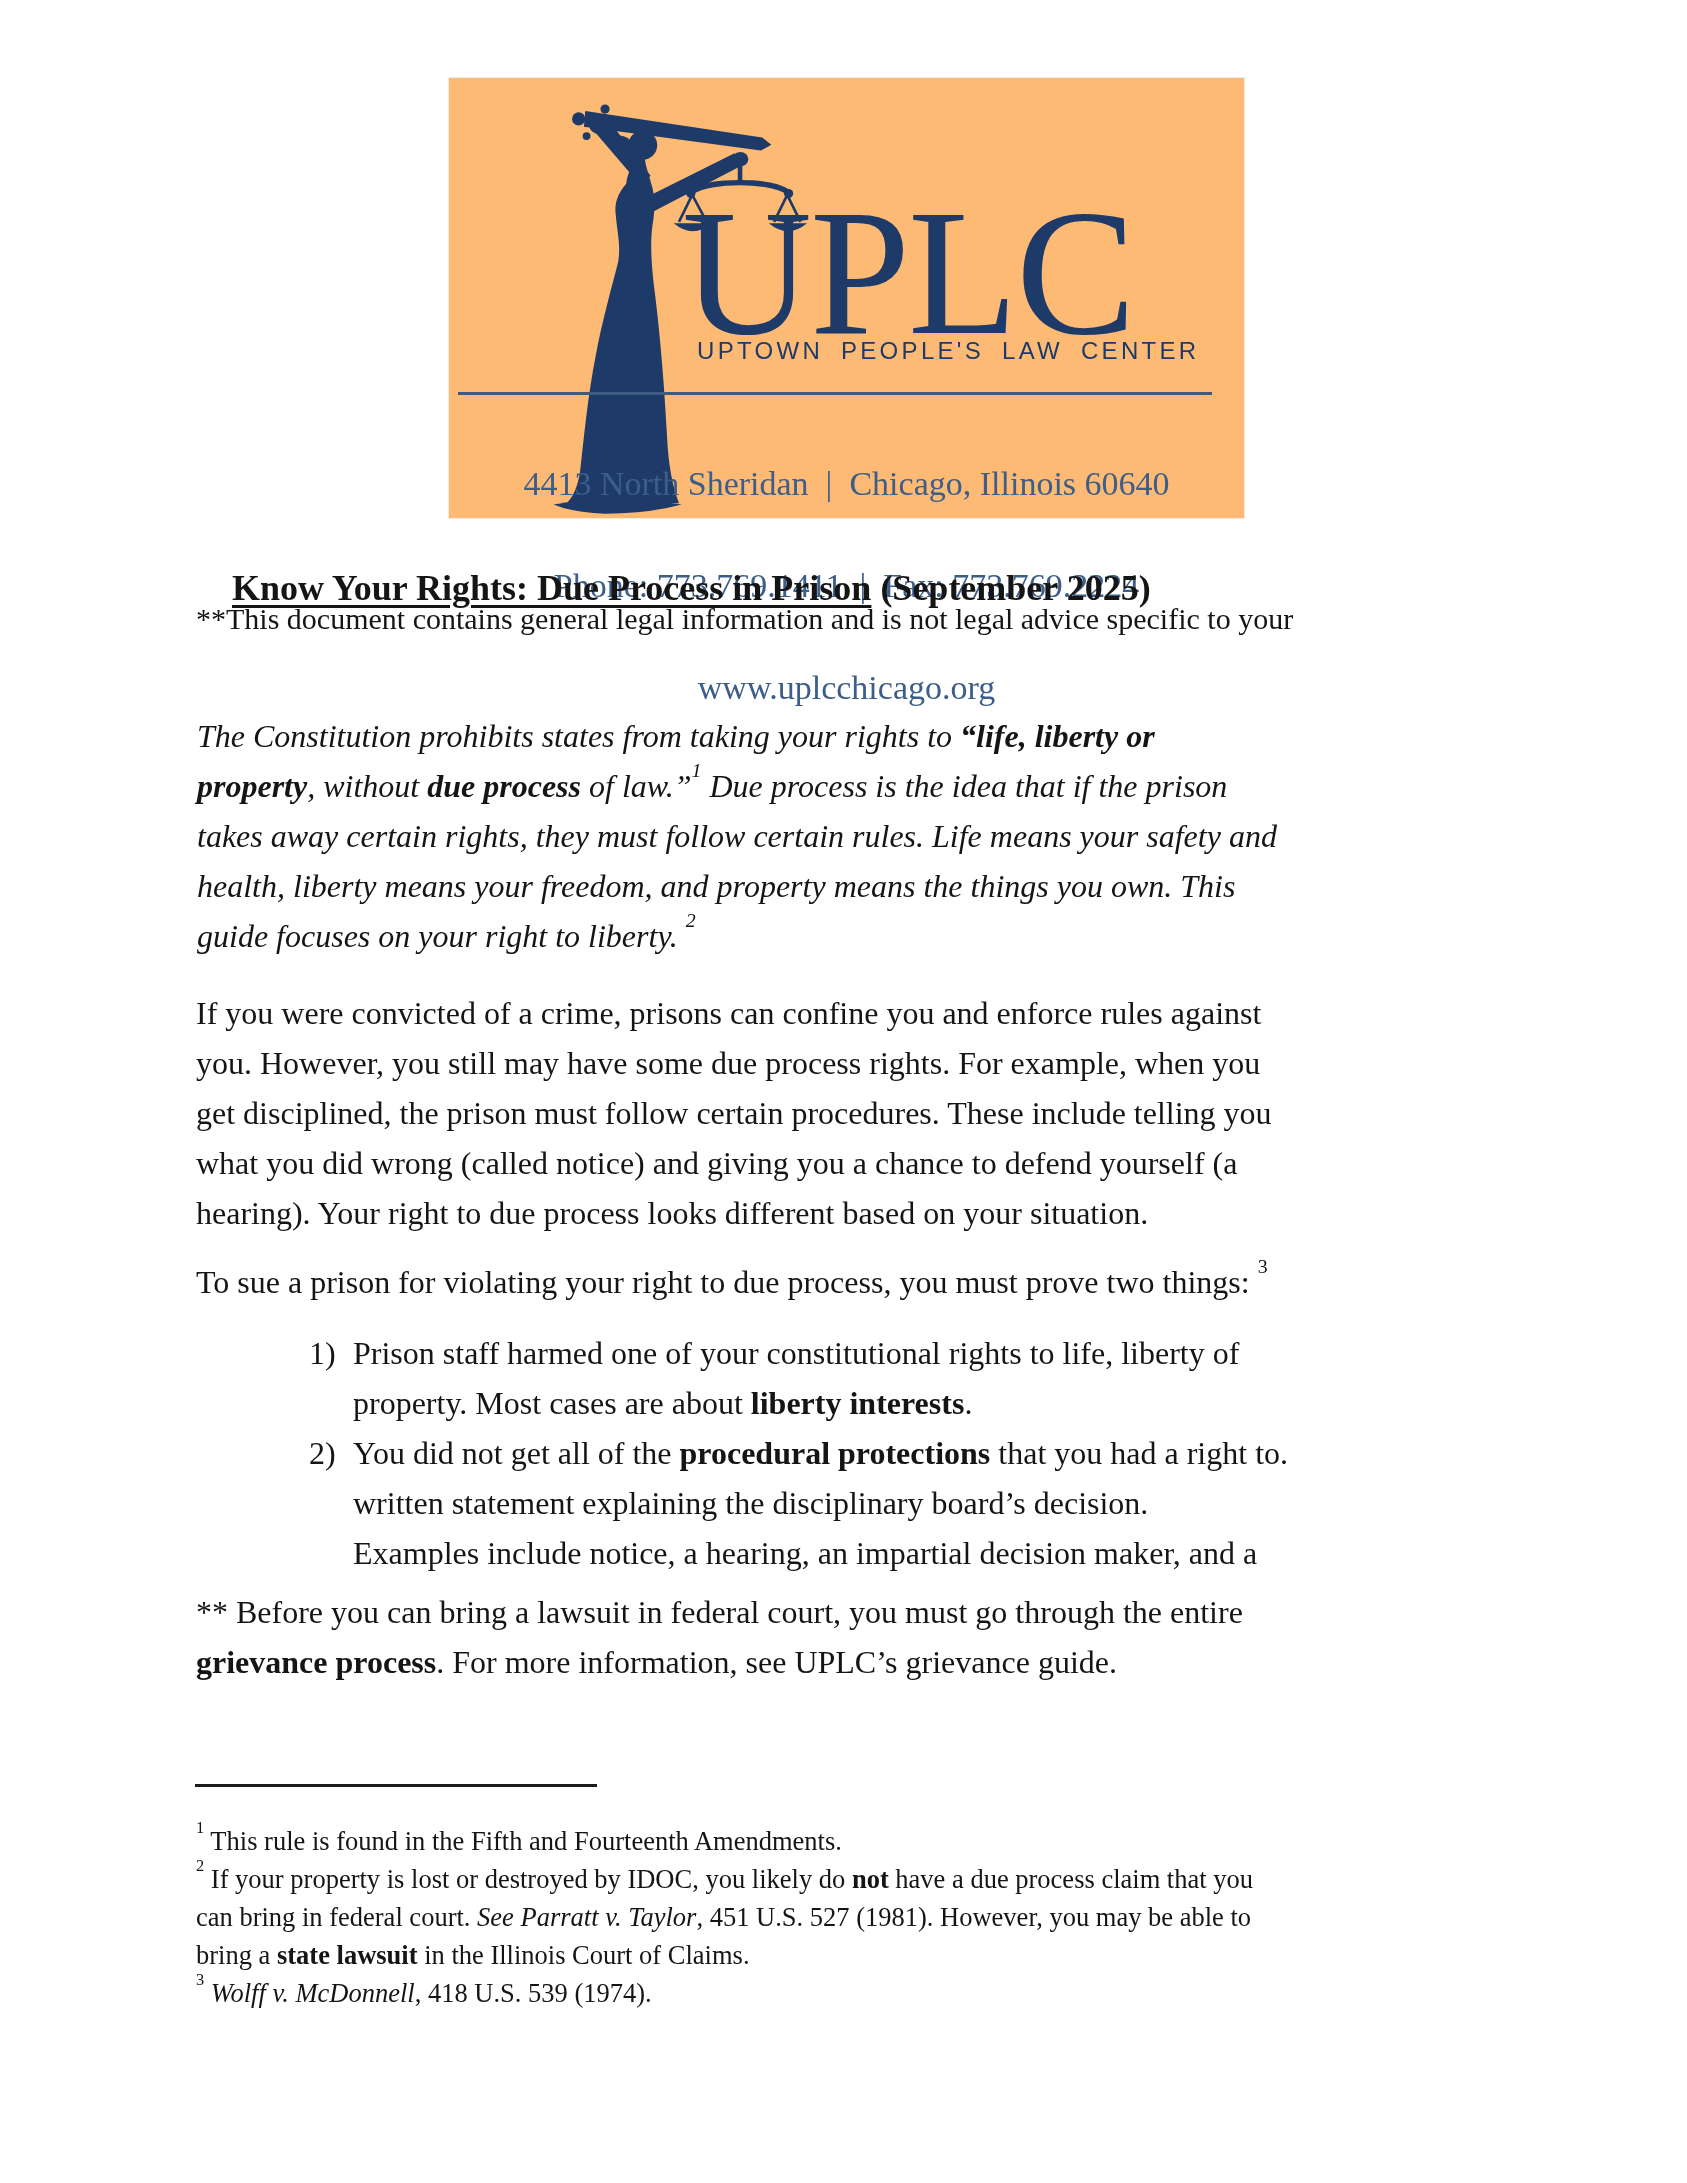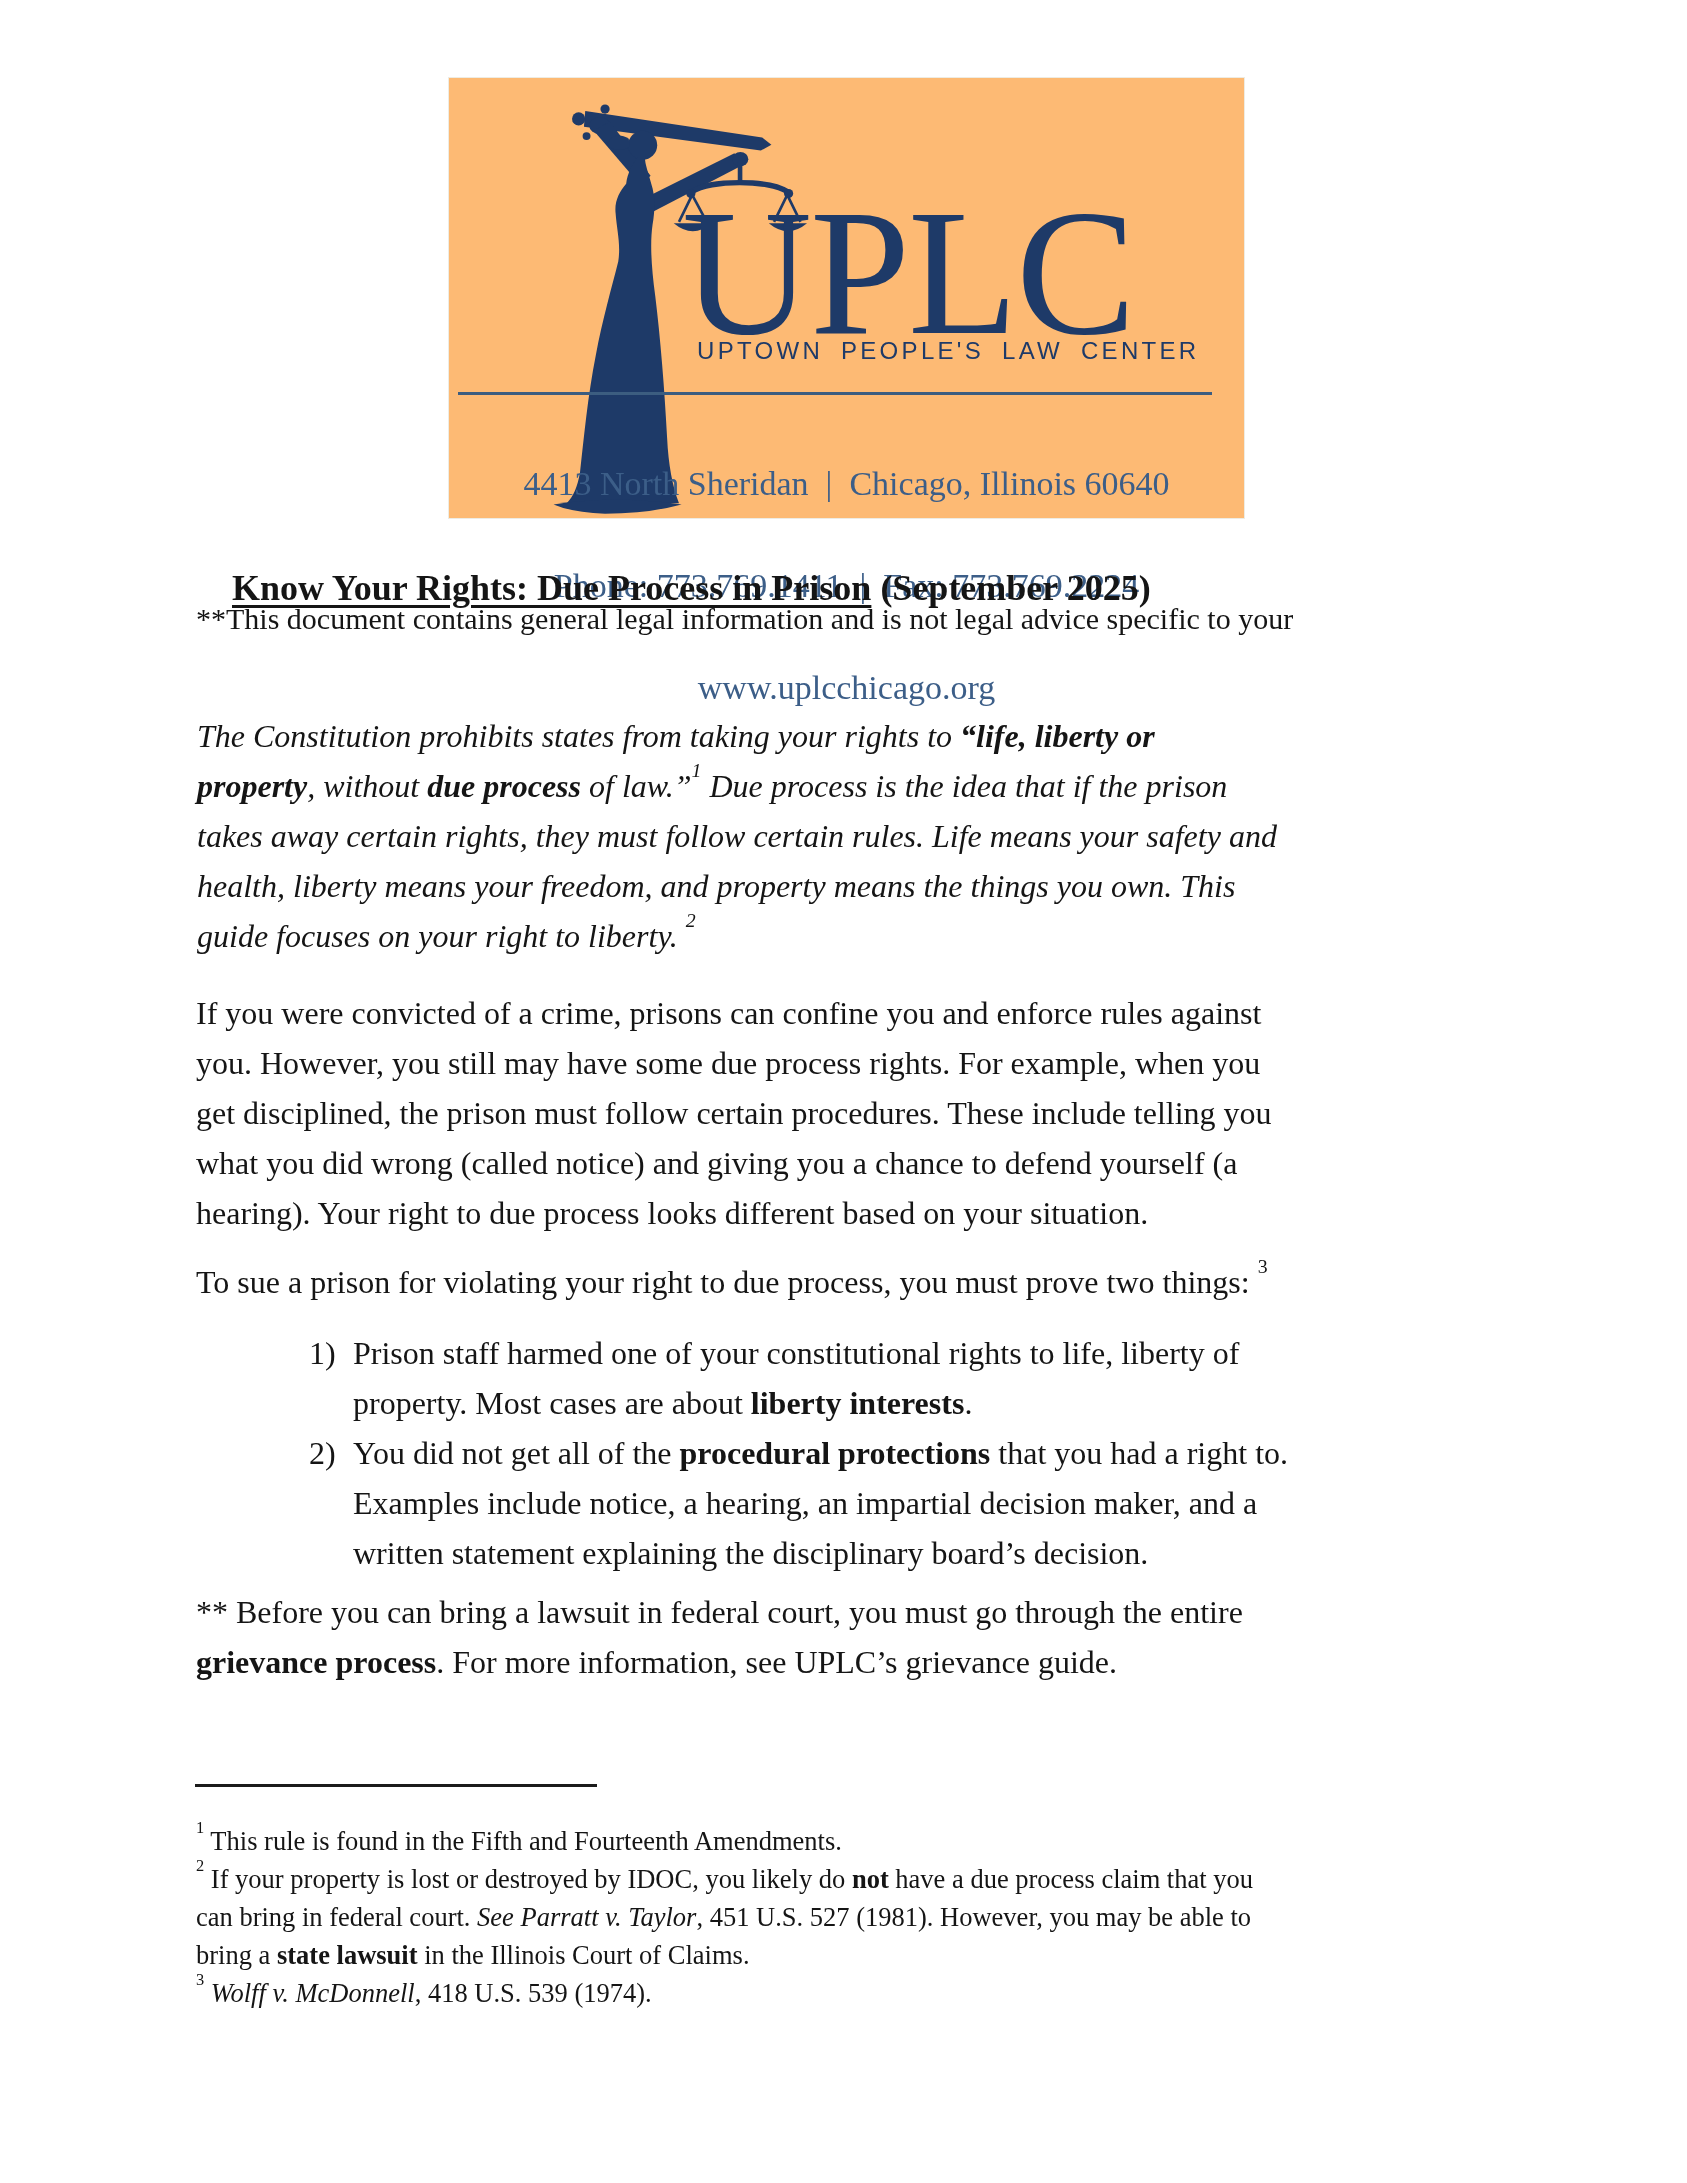--- a/index.html
+++ b/index.html
@@ -161,22 +161,22 @@
 
   <div class="tblock list" style="position:absolute;">
     <div class="li">
       <span class="num">1)</span>
       <span class="ln">Prison staff harmed one of your constitutional rights to life, liberty of</span>
       <span class="ln"><span>property. Most cases are about </span><b>liberty interests</b><span>.</span></span>
     </div>
     <div class="li">
       <span class="num">2)</span>
       <span class="ln"><span>You did not get all of the </span><b>procedural protections</b><span> that you had a right to.</span></span>
+      <span class="ln">written statement explaining the disciplinary board’s decision.</span>
       <span class="ln">Examples include notice, a hearing, an impartial decision maker, and a</span>
-      <span class="ln">written statement explaining the disciplinary board’s decision.</span>
     </div>
   </div>
 
   <p class="tblock body-p p4" style="margin:0;position:absolute;">
     <span class="ln">** Before you can bring a lawsuit in federal court, you must go through the entire</span>
     <span class="ln"><b>grievance process</b><span>. For more information, see UPLC’s grievance guide.</span></span>
   </p>
 
   <div class="fn-rule"></div>
 

